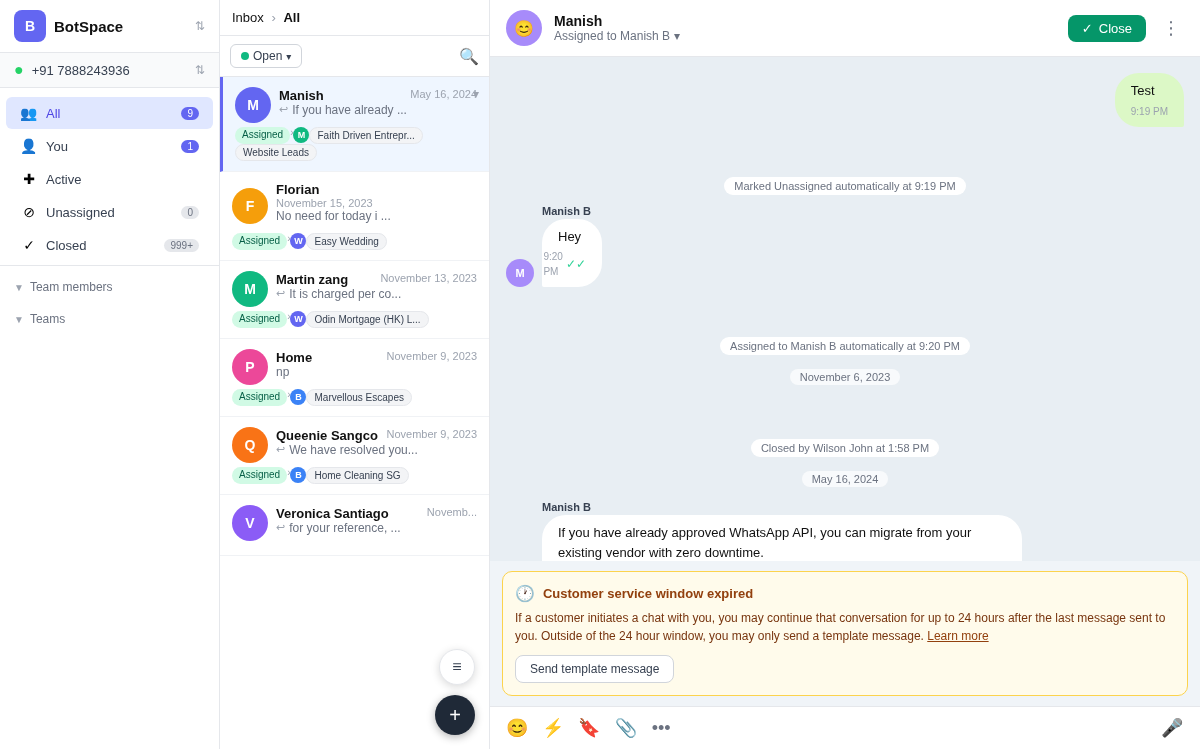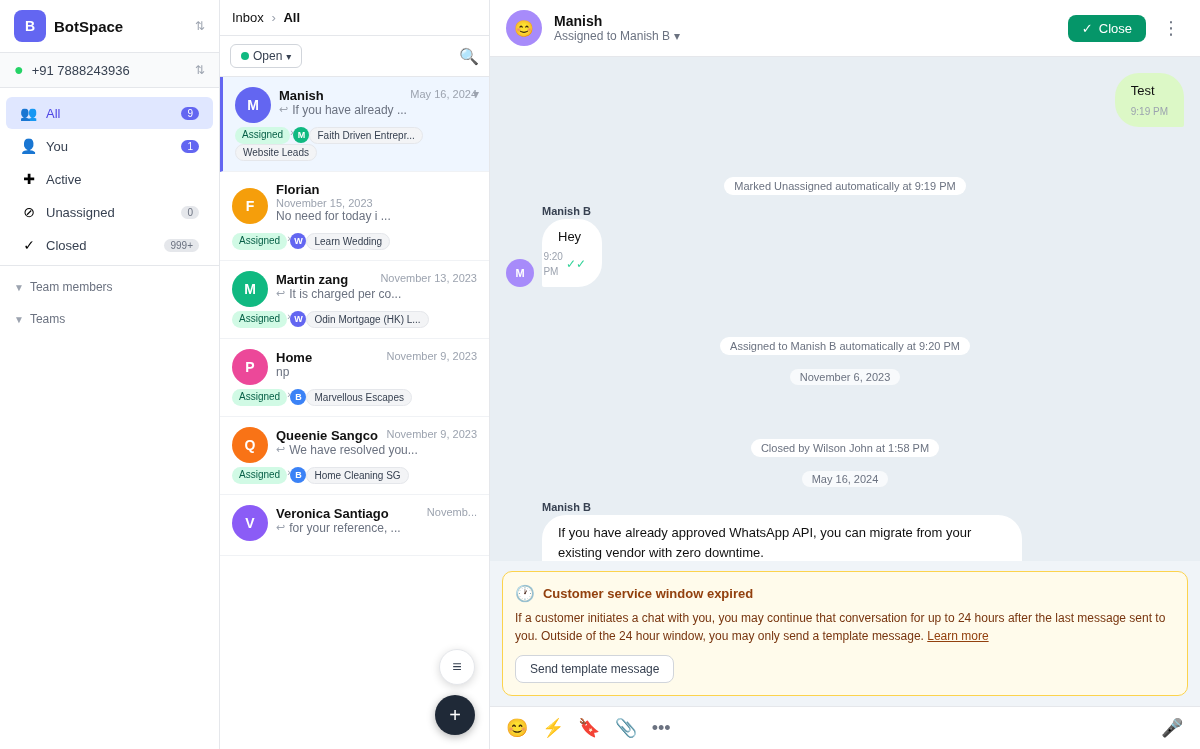--- a/index.html
+++ b/index.html
@@ -227,21 +227,21 @@
               </div>
               <div class="inbox-item-preview">
                 <span>No need for today i ...</span>
               </div>
             </div>
           </div>
           <div class="inbox-item-tags">
             <span class="tag assigned">Assigned</span>
             <span class="tag-arrow">›</span>
             <span class="agent-dot" style="background:#6366f1;">W</span>
-            <span class="tag label">Learn Wedding</span>
+            <span class="tag label">Easy Wedding</span>
           </div>
         </div>
 
         <div class="inbox-item">
           <div class="inbox-item-header">
             <div class="inbox-avatar" style="background:#10b981;">M</div>
             <div class="inbox-item-meta">
               <div style="display:flex;justify-content:space-between;">
                 <span class="inbox-item-name">Martin zang</span>
                 <span class="inbox-item-time">November 13, 2023</span>

